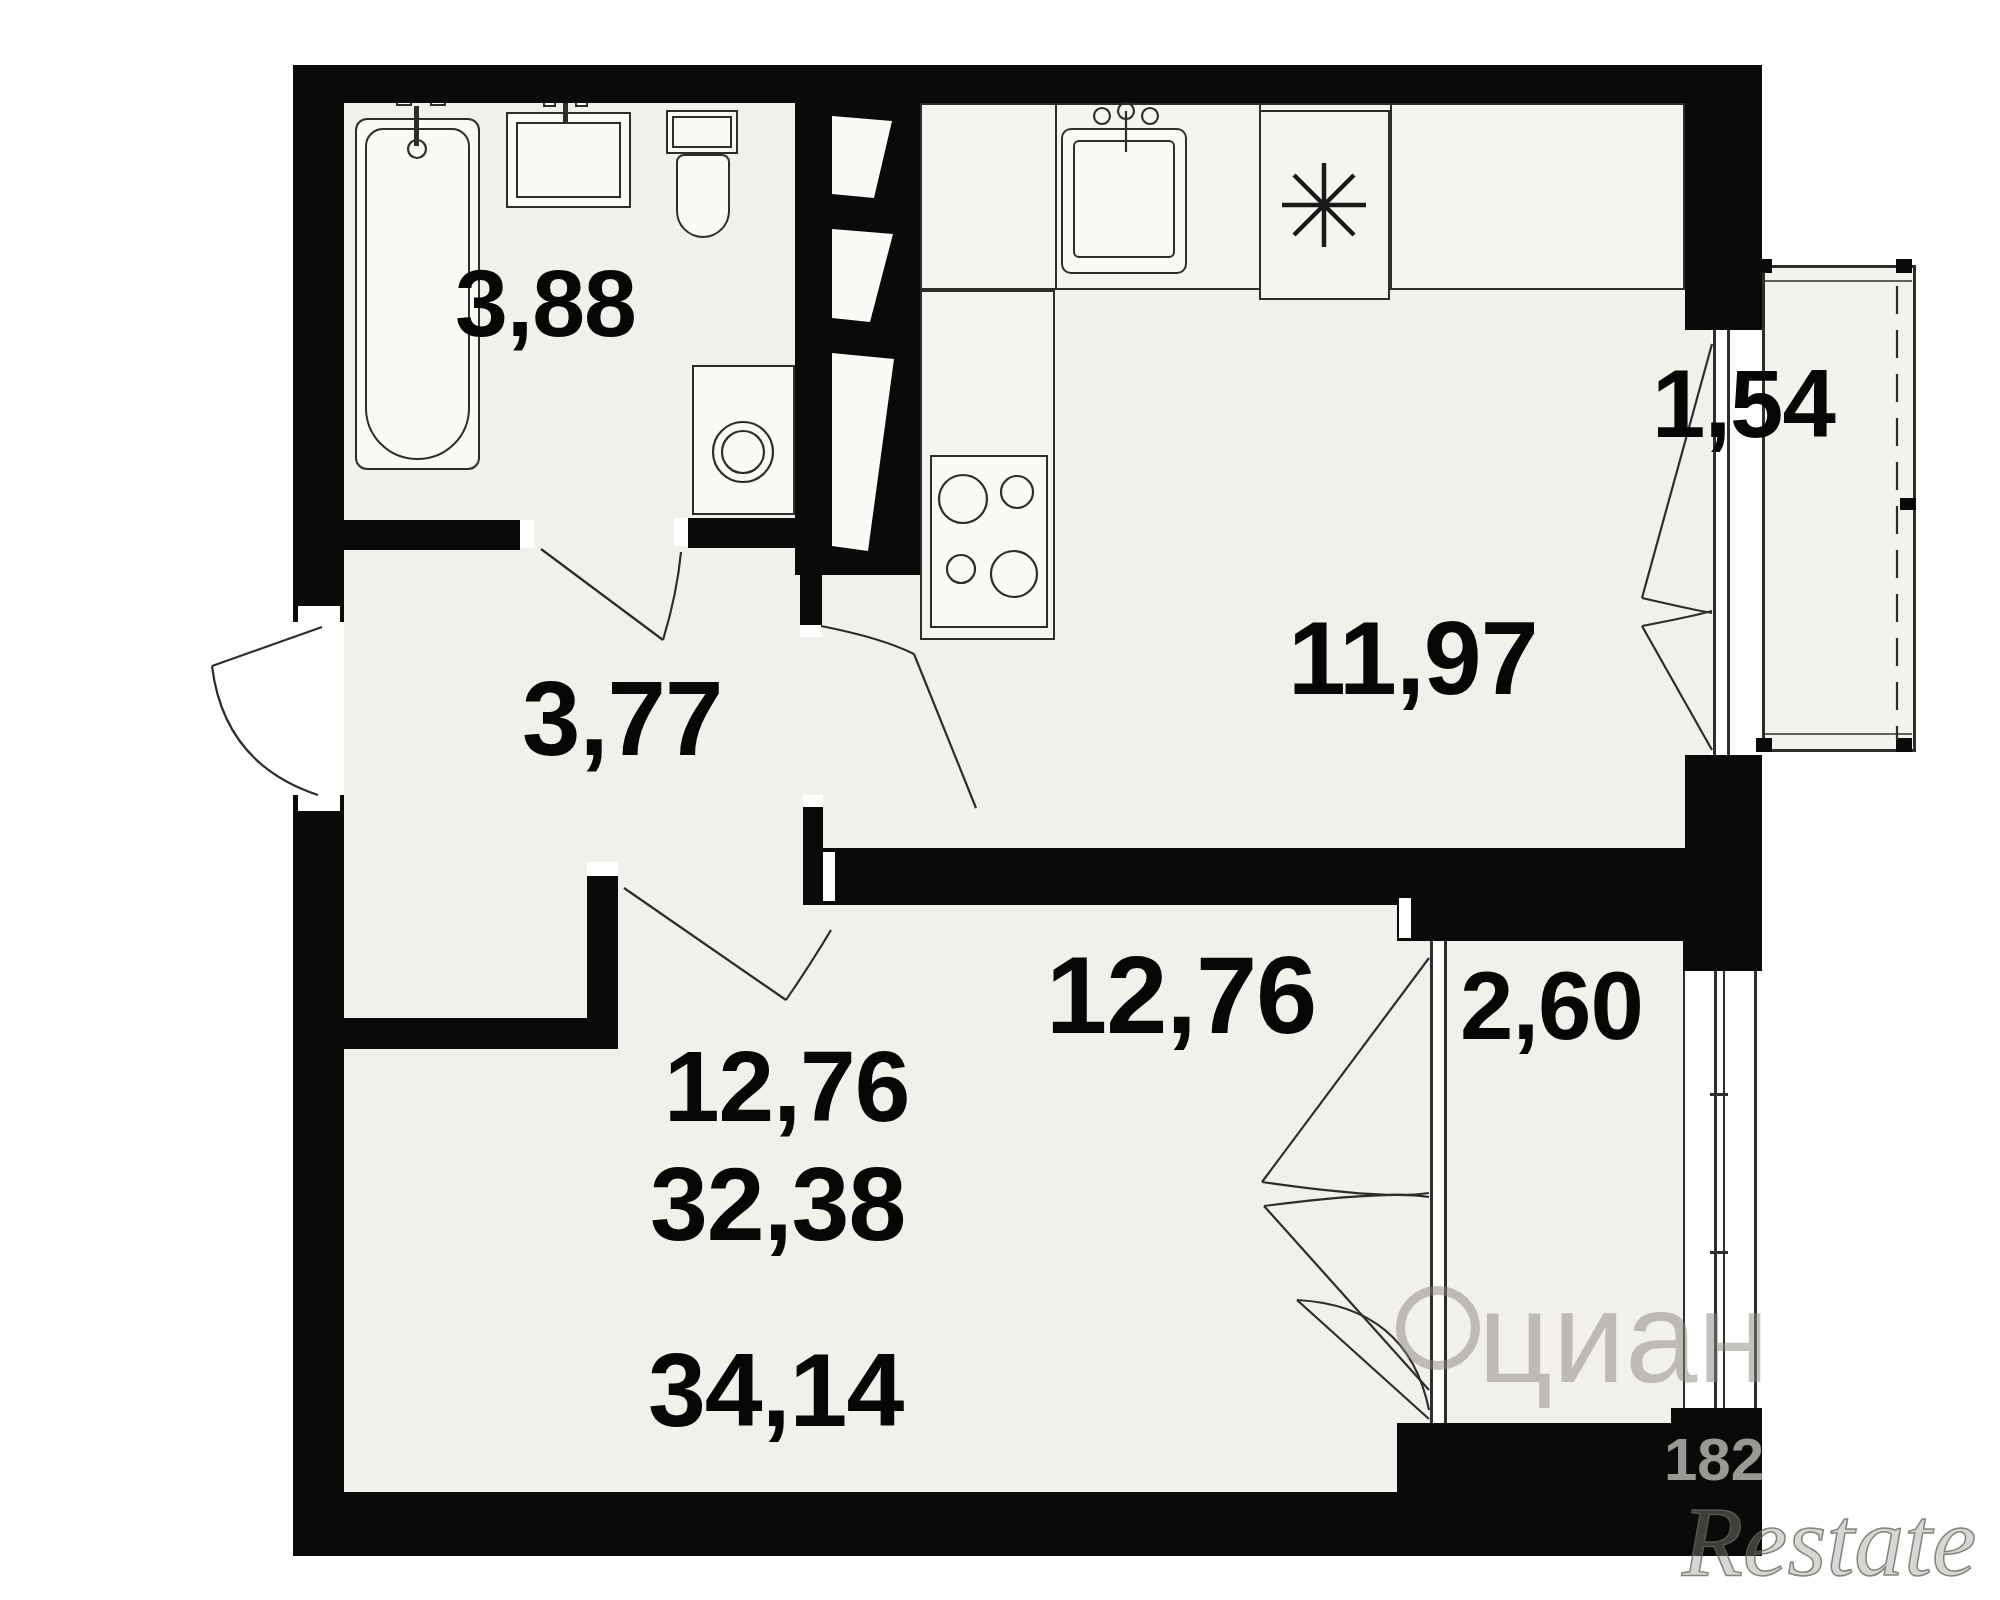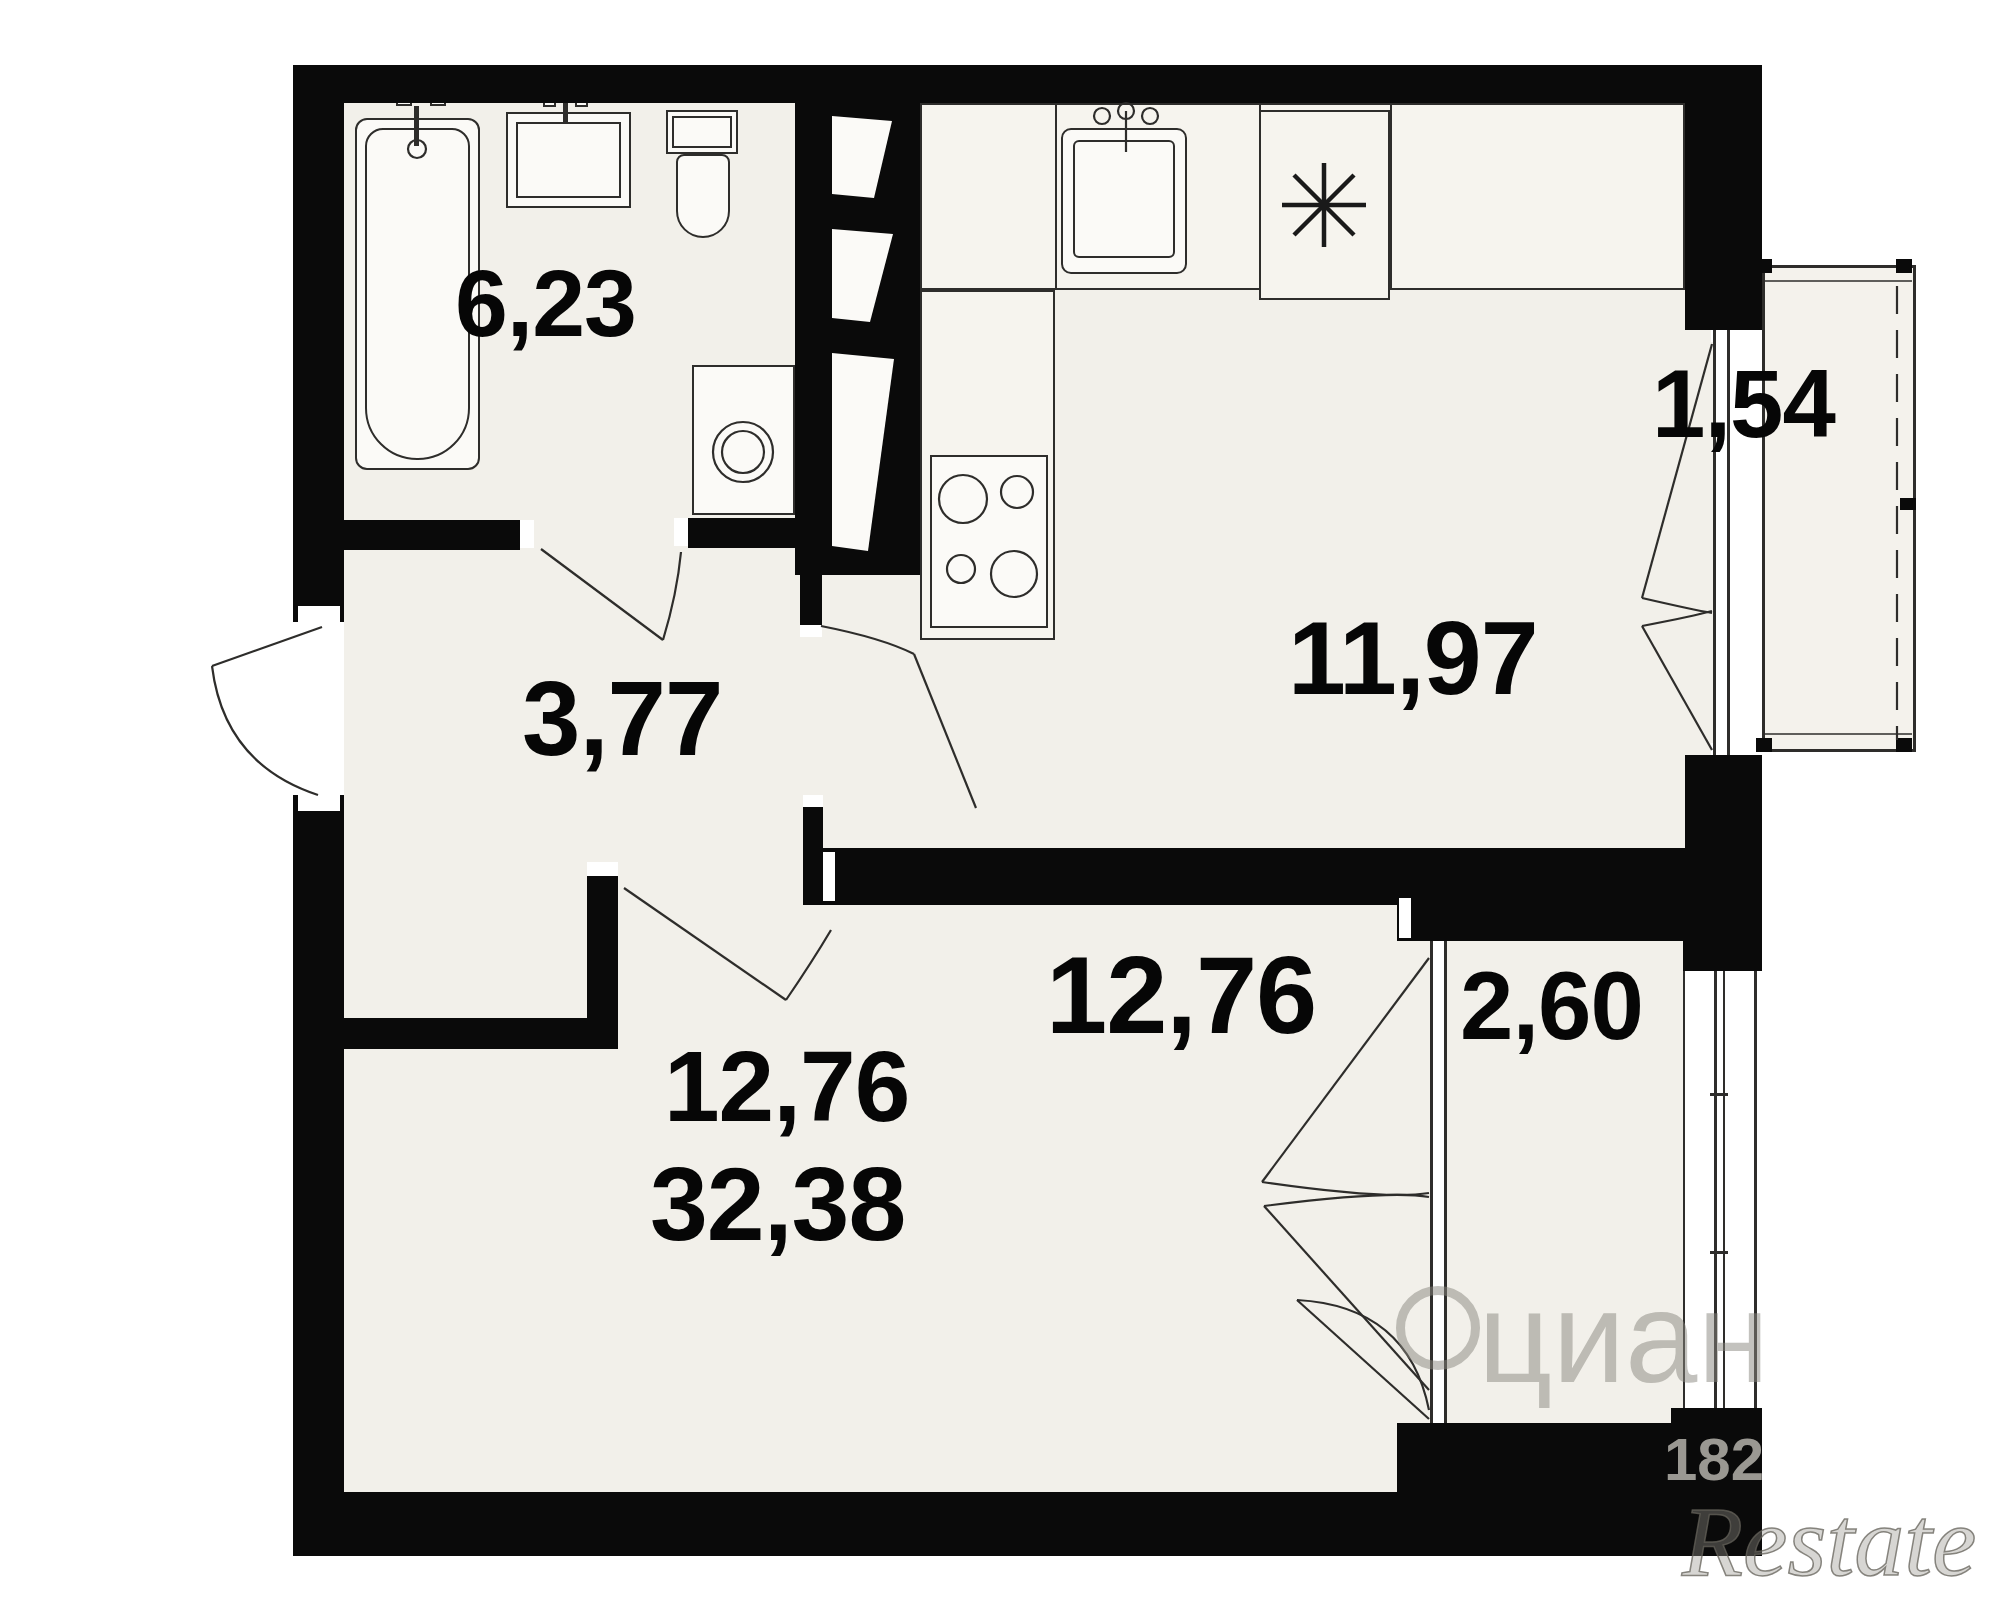--- a/index.html
+++ b/index.html
@@ -148,28 +148,29 @@
       <polygon points="832,353 894,359 868,551 832,546"></polygon>
     </g>
     <g stroke="#1a1a1a" stroke-width="4.5">
       <path d="M 1324,163 L 1324,247"></path>
       <path d="M 1282,205 L 1366,205"></path>
       <path d="M 1294,175 L 1354,235"></path>
       <path d="M 1354,175 L 1294,235"></path>
     </g>
   </svg>
 
-  <div class="lbl" style="left:455px;top:256px;font-size:95px;">6,23</div>
+  <div class="lbl" style="left:455px;top:256px;font-size:95px;">3,88</div>
   <div class="lbl" style="left:522px;top:666px;font-size:105px;">3,77</div>
   <div class="lbl" style="left:1288px;top:606px;font-size:104px;">11,97</div>
   <div class="lbl" style="left:1652px;top:356px;font-size:96px;">1,54</div>
   <div class="lbl" style="left:1046px;top:940px;font-size:110px;">12,76</div>
   <div class="lbl" style="left:1460px;top:958px;font-size:96px;">2,60</div>
 
   <div class="lbl" style="left:664px;top:1036px;font-size:100px;">12,76</div>
   <div class="lbl" style="left:650px;top:1152px;font-size:104px;">32,38</div>
+  <div class="lbl" style="left:648px;top:1338px;font-size:104px;">34,14</div>
 
   <div class="wm-ring" style="left:1396px;top:1286px;width:84px;height:84px;"></div>
   <div class="wm" style="left:1478px;top:1272px;font-size:130px;">циан</div>
   <div class="wm-digits" style="left:1664px;top:1430px;font-size:60px;">182</div>
   <div class="wm-agency" style="left:1682px;top:1492px;font-size:100px;">Restate</div>
 
 </div>
 
 </body></html>

